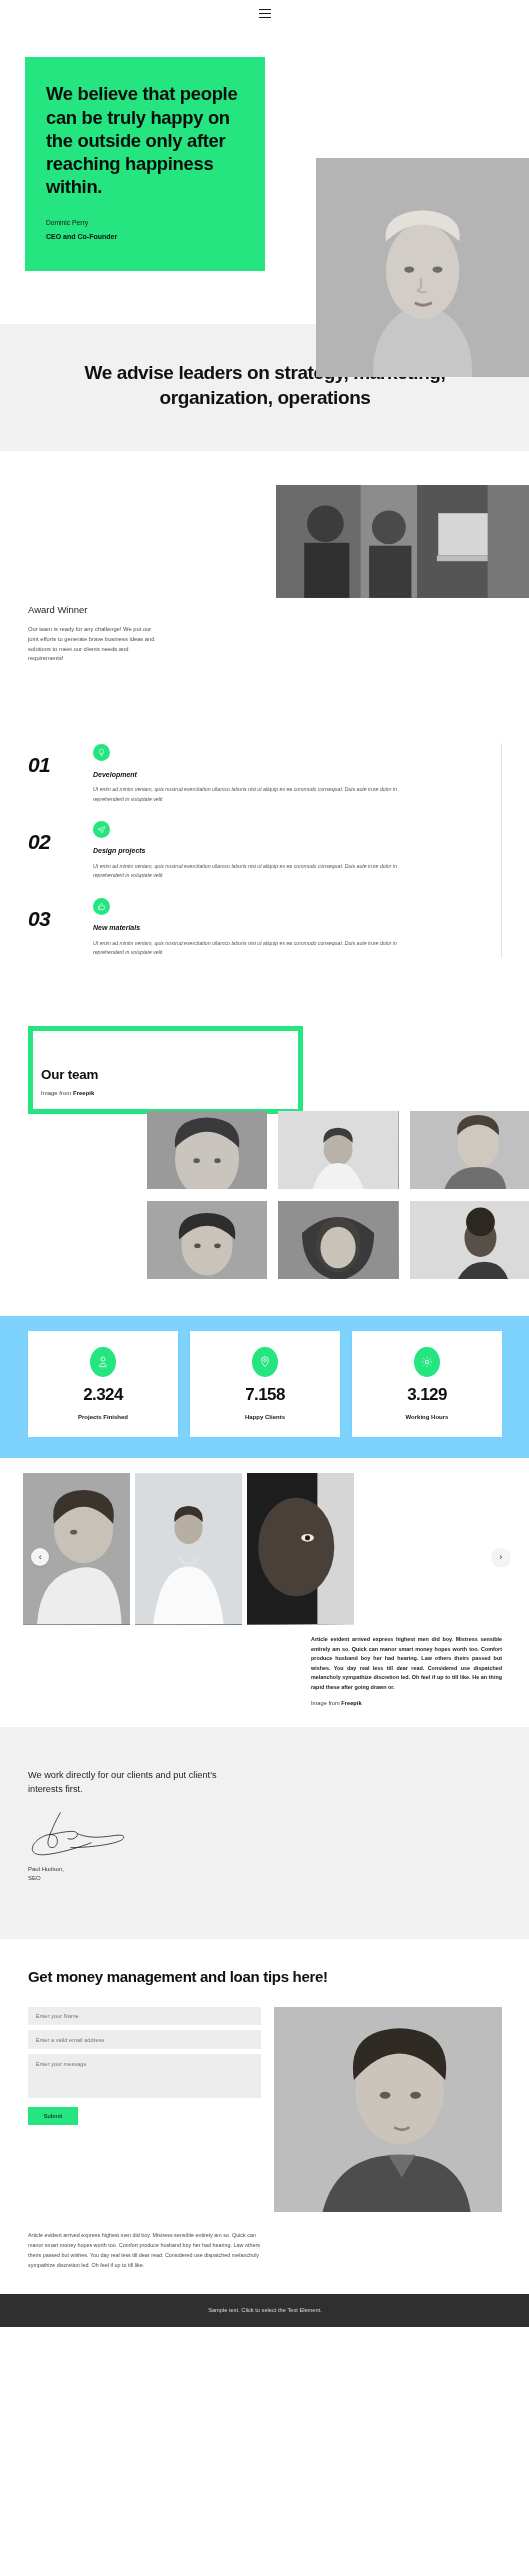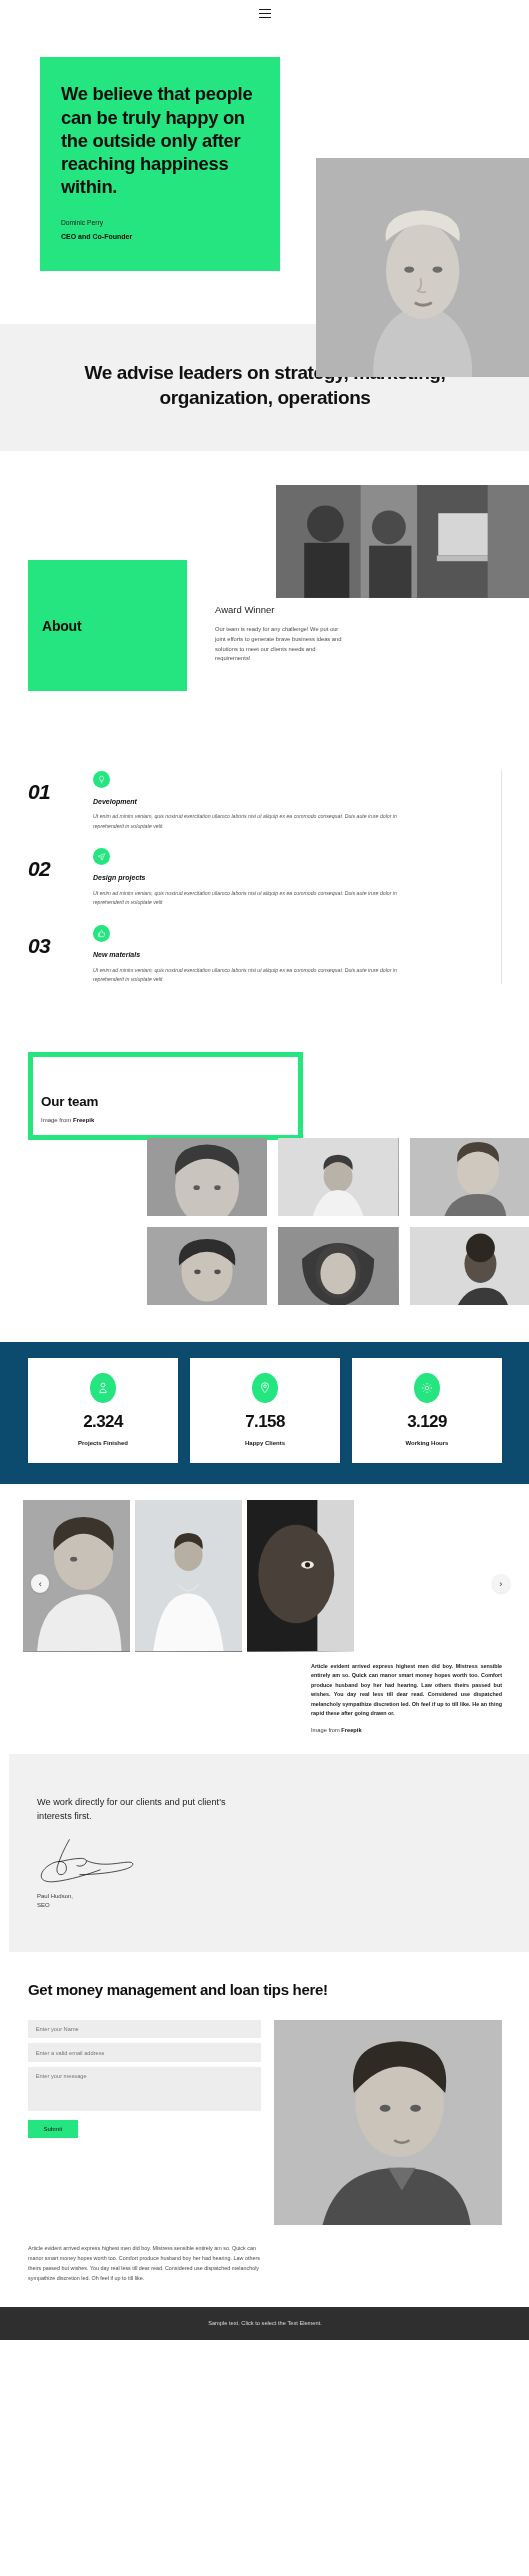--- a/index.html
+++ b/index.html
@@ -28,21 +28,21 @@
   .hamburger i { display: block; height: 1.4px; background: #1b1b1b; border-radius: 0; }
 
   
   .hero {
     position: relative;
     height: 297px;
     background: #ffffff;
   }
   .hero-quote {
     position: absolute;
-    left: 40px; top: 30px;
+    left: 25px; top: 30px;
     width: 240px;
     background: #24e57f;
     padding: 25.4px 21px 31px 21px;
   }
   .hero-quote h1 {
     font-size: 18.4px;
     line-height: 1.26;
     font-weight: 700;
     letter-spacing: -0.3px;
     color: #0d0d0d;
@@ -210,21 +210,21 @@
   }
   .team-photo {
     height: 78px;
     background: linear-gradient(135deg,#d3d3d3,#8f8f8f);
     overflow: hidden;
     position: relative;
   }
 
   
   .stats {
-    background: #0c4a6e;
+    background: #7dd3fc;
     padding: 15.5px 28px 21px 28px;
     display: flex; gap: 12px;
   }
   .stat-card {
     flex: 1;
     background: #ffffff;
     padding: 15.5px 7px 17px 7px;
     text-align: center;
     box-shadow: 0 0.7px 2.8px rgba(0,0,0,0.05);
   }
@@ -287,22 +287,21 @@
   }
   .carousel-credit {
     margin-top: 7.8px;
     font-size: 5.7px; color: #3c3c3c;
   }
   .carousel-credit b { font-weight: 700; color: #111; }
 
   
   .sig-section {
     background: #f1f1f1;
-    padding: 41px 28px 42px 28px;
-    margin-left: 9px;
+    padding: 41px 28px 56px 28px;
   }
   .sig-section h4 {
     font-size: 9.2px; font-weight: 400; line-height: 1.55; color: #1e1e1e;
     max-width: 212px;
   }
   .sig-img { margin-top: 11.3px; width: 113px; height: 51px; }
   .sig-name {
     margin-top: 4.2px;
     font-size: 6px; line-height: 1.55; color: #3a3a3a;
     white-space: pre-line;
@@ -413,23 +412,20 @@
       <rect x="230" y="40" width="90" height="60" fill="#d6d6d6"></rect>
       <rect x="228" y="100" width="96" height="8" fill="#bcbcbc"></rect>
       <circle cx="70" cy="55" r="26" fill="#3c3c3c"></circle>
       <circle cx="160" cy="60" r="24" fill="#4a4a4a"></circle>
       <rect x="40" y="82" width="64" height="78" fill="#2f2f2f"></rect>
       <rect x="132" y="86" width="60" height="74" fill="#3a3a3a"></rect>
       <rect x="300" y="0" width="60" height="160" fill="#787878"></rect>
     </svg>
   </div>
   <div class="about-inner">
-    <div class="about-green">
-      <h3>About</h3>
-    </div>
     <div class="about-cols">
       <div class="about-col">
         <h4>Award Winner</h4>
         <p>Our team is ready for any challenge! We put our joint efforts to generate brave business ideas and solutions to meet our clients needs and requirements!</p>
       </div>
     </div>
   </div>
 </section>
 
 <section class="steps">

